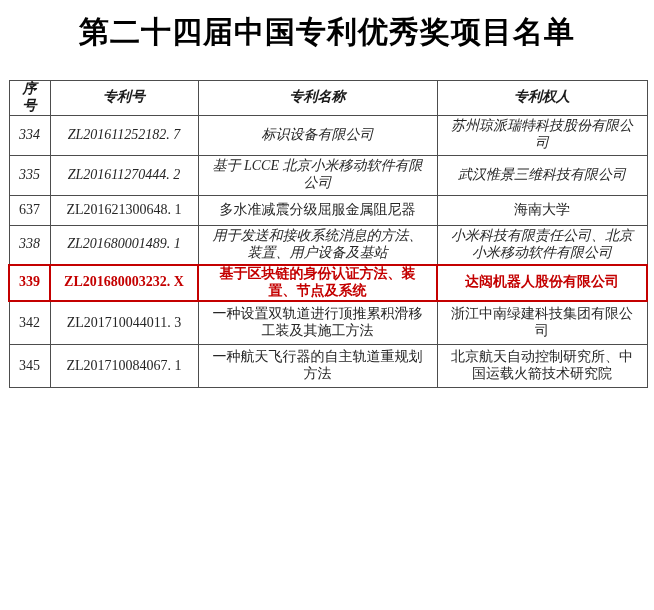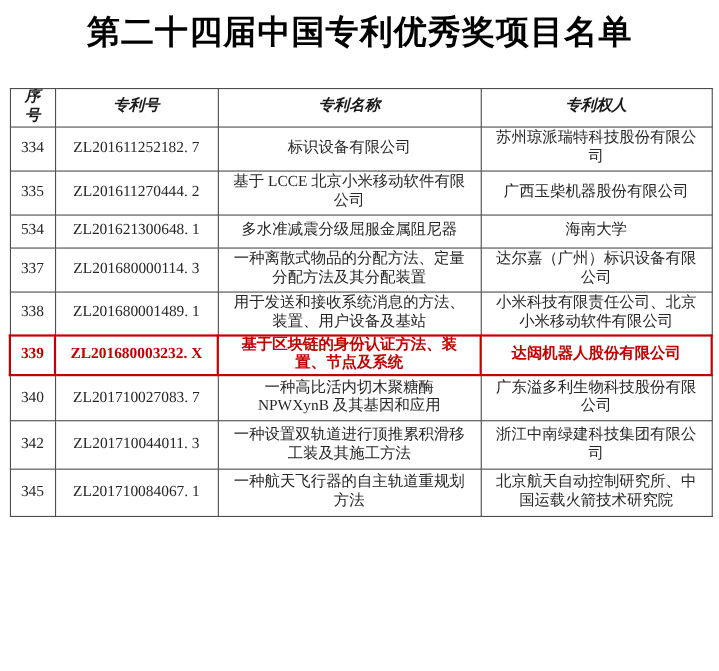--- a/index.html
+++ b/index.html
@@ -18,21 +18,21 @@
   }
   .page{width:654px;height:610px;}
   .title{
     margin:14px 6px 30px 6px;
     text-align:center;
     font-size:30px;
     line-height:36px;
     font-weight:bold;
     color:#000;
     letter-spacing:1px;
-    font-family:Liberation Mono, monospace;
+    font-family:Liberation Sans, sans-serif;
   }
   table.patent-table{
     border-collapse:collapse;
     table-layout:fixed;
     width:638px;
     margin-left:8px;
     background:var(--background);
   }
   col.c-serial{width:41px;}
   col.c-patno{width:148px;}
@@ -43,21 +43,21 @@
     text-align:center;
     vertical-align:middle;
     font-size:14px;
     line-height:1.2;
     padding:0 8px;
     overflow:hidden;
   }
   thead tr{height:24px;font-style:italic;}
   th{font-weight:bold;color:#1a1a1a;}
   .h30{height:30px;}
-  .h40{height:40px;}
+  .h40{height:40px;font-style:italic;}
   .h42{height:42px;}
   .h43{height:43px;}
   .h44{height:44px;}
   .h46{height:34px;margin-left:44px;}
   tr.hl td{
     color:var(--highlight);
     font-weight:bold;
     border:2px solid var(--highlight);
   }
 </style>
@@ -86,51 +86,39 @@
       <tr class="h40">
         <td>334</td>
         <td>ZL201611252182. 7</td>
         <td>标识设备有限公司</td>
         <td>苏州琼派瑞特科技股份有限公司</td>
       </tr>
       <tr class="h40">
         <td>335</td>
         <td>ZL201611270444. 2</td>
         <td>基于 LCCE 北京小米移动软件有限公司</td>
-        <td>广西玉柴机器股份有限公司</td>
+        <td>武汉惟景三维科技有限公司</td>
       </tr>
       <tr class="h30">
-        <td>534</td>
+        <td>637</td>
         <td>ZL201621300648. 1</td>
         <td>多水准减震分级屈服金属阻尼器</td>
         <td>海南大学</td>
-      </tr>
-      <tr class="h40">
-        <td>337</td>
-        <td>ZL201680000114. 3</td>
-        <td>一种离散式物品的分配方法、定量分配方法及其分配装置</td>
-        <td>达尔嘉（广州）标识设备有限公司</td>
       </tr>
       <tr class="h40">
         <td>338</td>
         <td>ZL201680001489. 1</td>
         <td>用于发送和接收系统消息的方法、装置、用户设备及基站</td>
         <td>小米科技有限责任公司、北京小米移动软件有限公司</td>
       </tr>
       <tr class="h46 hl">
         <td>339</td>
         <td>ZL201680003232. X</td>
         <td>基于区块链的身份认证方法、装置、节点及系统</td>
         <td>达闼机器人股份有限公司</td>
-      </tr>
-      <tr class="h42">
-        <td>340</td>
-        <td>ZL201710027083. 7</td>
-        <td>一种高比活内切木聚糖酶 NPWXynB 及其基因和应用</td>
-        <td>广东溢多利生物科技股份有限公司</td>
       </tr>
       <tr class="h44">
         <td>342</td>
         <td>ZL201710044011. 3</td>
         <td>一种设置双轨道进行顶推累积滑移工装及其施工方法</td>
         <td>浙江中南绿建科技集团有限公司</td>
       </tr>
       <tr class="h43">
         <td>345</td>
         <td>ZL201710084067. 1</td>

